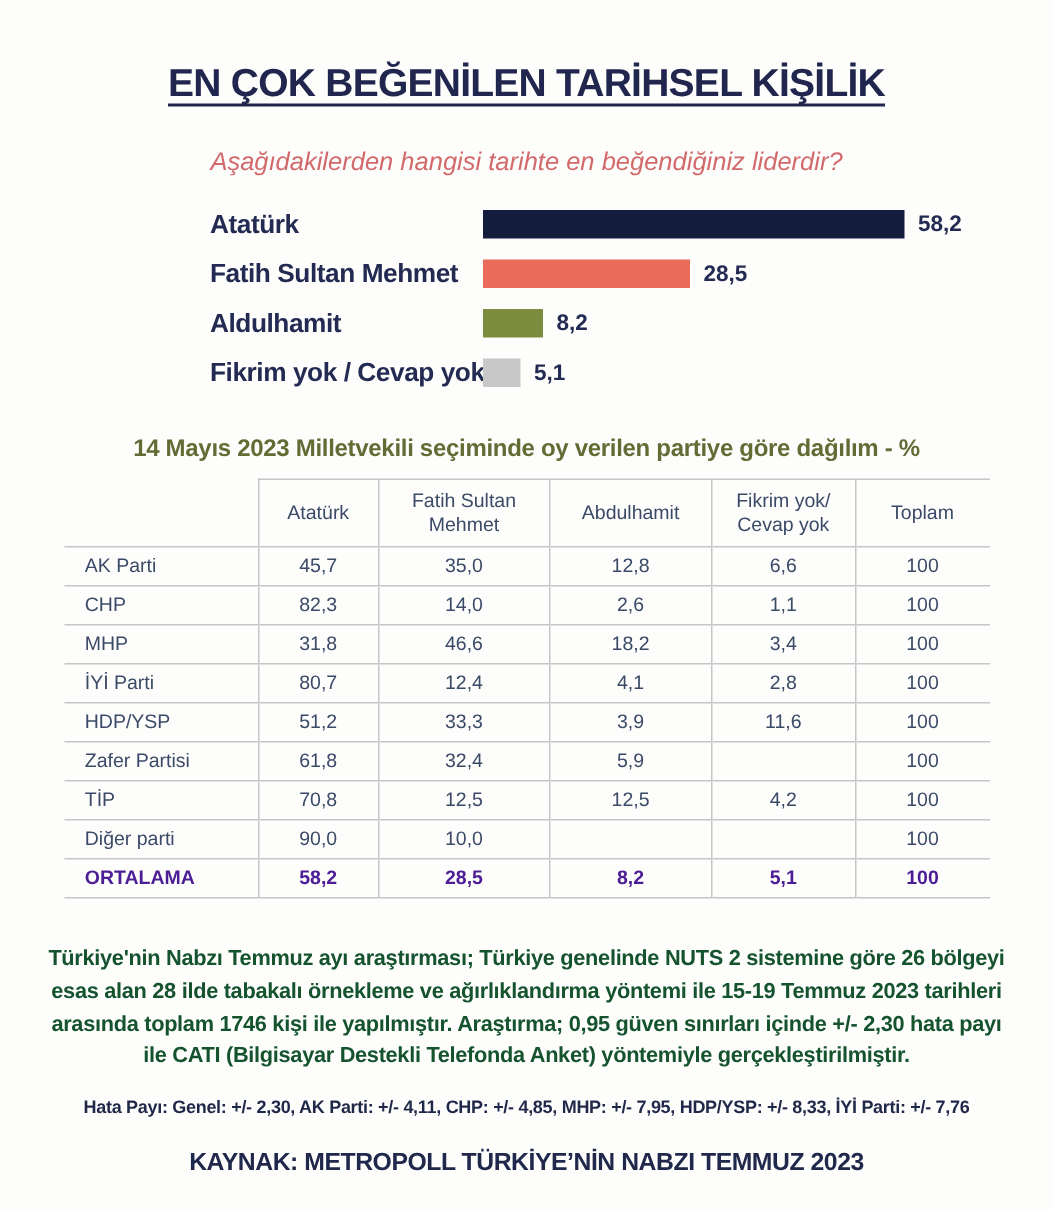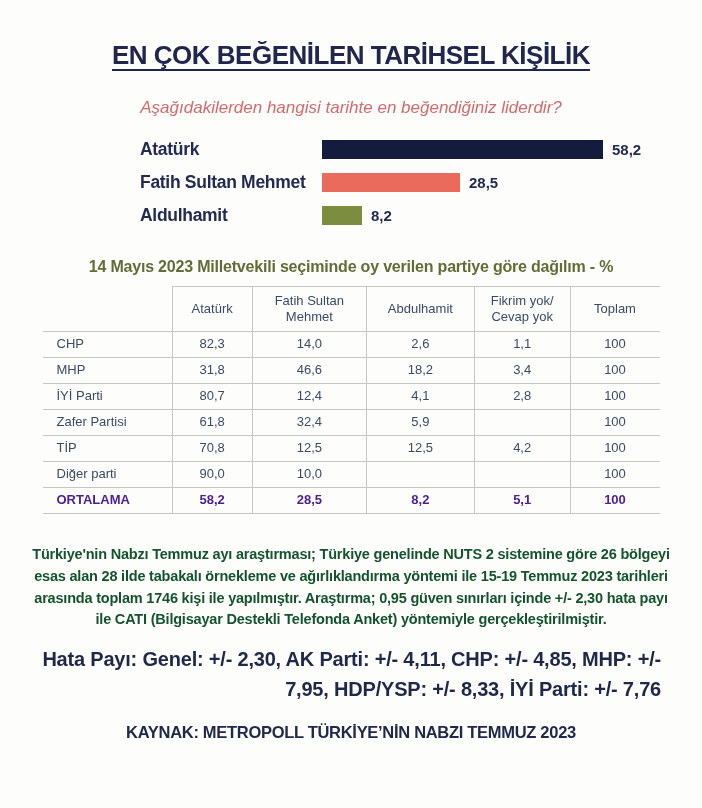--- a/index.html
+++ b/index.html
@@ -115,22 +115,22 @@
     text-align: center;
     font-size: 14.5px;
     font-weight: bold;
     line-height: 1.5;
     color: #14532d;
     letter-spacing: -0.2px;
   }
   .margin-error {
     margin: 13px auto 0 auto;
     width: 620px;
-    text-align: right;
-    font-size: 20px;
+    text-align: center;
+    font-size: 12px;
     font-weight: bold;
     line-height: 1.5;
     color: #1f2849;
     letter-spacing: -0.2px;
   }
   .source {
     margin-top: 19px;
     text-align: center;
     font-size: 16.5px;
     font-weight: bold;
@@ -157,20 +157,25 @@
       </div>
       <div class="bar-row">
         <span class="bar-label">Fatih Sultan Mehmet</span>
         <span class="bar" style="width: 138px; background: rgb(234, 106, 91);"></span>
         <span class="bar-value">28,5</span>
       </div>
       <div class="bar-row">
         <span class="bar-label">Aldulhamit</span>
         <span class="bar" style="width: 40px; background: rgb(125, 141, 63);"></span>
         <span class="bar-value">8,2</span>
+      </div>
+      <div class="bar-row">
+        <span class="bar-label">Fikrim yok / Cevap yok</span>
+        <span class="bar" style="width: 25px; background: rgb(200, 200, 200);"></span>
+        <span class="bar-value">5,1</span>
       </div>
     </div>
 
   <div class="table-title">14 Mayıs 2023 Milletvekili seçiminde oy verilen partiye göre dağılım - %</div>
 
   <table class="poll">
     <colgroup>
       <col class="c-label">
         <col class="c-ata">
         <col class="c-fatih">
@@ -183,20 +188,28 @@
           <th></th>
           <th>Atatürk</th>
           <th>Fatih Sultan Mehmet</th>
           <th>Abdulhamit</th>
           <th>Fikrim yok/ Cevap yok</th>
           <th>Toplam</th>
         </tr>
       </thead>
     <tbody>
         <tr>
+          <td>AK Parti</td>
+          <td>45,7</td>
+          <td>35,0</td>
+          <td>12,8</td>
+          <td>6,6</td>
+          <td>100</td>
+        </tr>
+        <tr>
           <td>CHP</td>
           <td>82,3</td>
           <td>14,0</td>
           <td>2,6</td>
           <td>1,1</td>
           <td>100</td>
         </tr>
         <tr>
           <td>MHP</td>
           <td>31,8</td>
@@ -204,20 +217,28 @@
           <td>18,2</td>
           <td>3,4</td>
           <td>100</td>
         </tr>
         <tr>
           <td>İYİ Parti</td>
           <td>80,7</td>
           <td>12,4</td>
           <td>4,1</td>
           <td>2,8</td>
+          <td>100</td>
+        </tr>
+        <tr>
+          <td>HDP/YSP</td>
+          <td>51,2</td>
+          <td>33,3</td>
+          <td>3,9</td>
+          <td>11,6</td>
           <td>100</td>
         </tr>
         <tr>
           <td>Zafer Partisi</td>
           <td>61,8</td>
           <td>32,4</td>
           <td>5,9</td>
           <td></td>
           <td>100</td>
         </tr>

